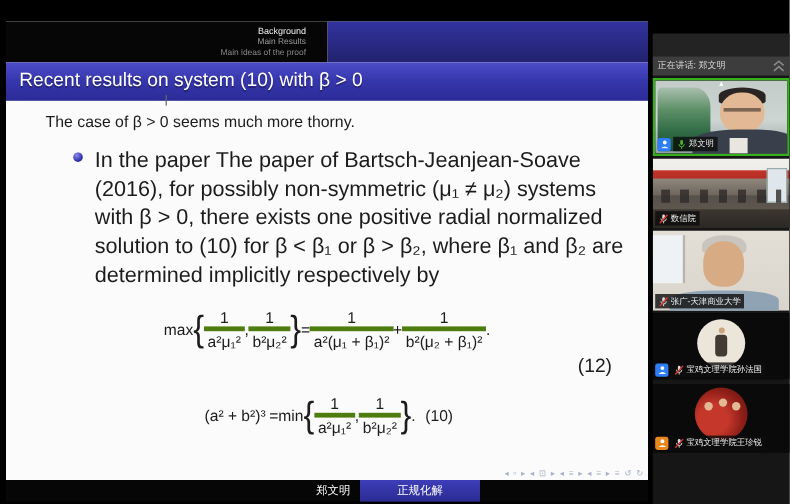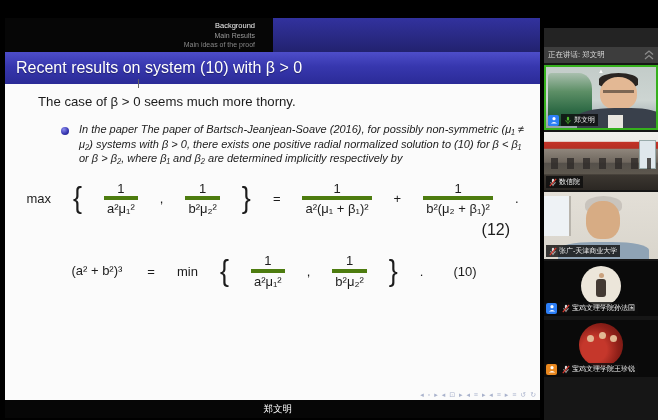--- a/index.html
+++ b/index.html
@@ -17,22 +17,22 @@
   .nav3{color:#888;font-size:7px;line-height:9px;}
   .s-header-right{flex:1;background:linear-gradient(180deg,#32329e,#22226f);}
   .s-frametitle{height:32px;flex:none;background:linear-gradient(180deg,#4d4dc9 0%,#3737ae 45%,#2b2b97 100%);
                 color:#fff;font-size:16px;display:flex;align-items:center;padding-left:11px;
                 text-shadow:0 1px 1px rgba(0,0,0,.35);}
   .s-body{flex:1;position:relative;color:#1c1c1c;}
   .intro{margin:10px 0 0 33px;font-size:13.2px;}
   .bullet-row{display:flex;margin:13px 0 0 56px;width:464px;}
   .dot{width:8px;height:8px;border-radius:50%;flex:none;margin:5px 10px 0 0;
        background:radial-gradient(circle at 35% 30%,#8c8cf0,#3434ae 60%,#1b1b7a);}
-  .bullet-text{font-size:11px;line-height:1.33;font-style:italic;}
-  .eq{display:flex;align-items:center;justify-content:center;font-size:13px;gap:22px;}
+  .bullet-text{font-size:18px;line-height:1.33;}
+  .eq{display:flex;align-items:center;justify-content:center;font-size:13px;gap:0;}
   .eq12{margin-top:15px;}
   .eq13{margin-top:14px;}
   .frac{display:inline-flex;flex-direction:column;align-items:center;line-height:1.2;}
   .frac .num{padding:0 3px;}
   .frac .den{border-top:4px solid #4d7c0f;padding:1px 3px 0;}
   .brace{font-size:27px;font-weight:300;line-height:1;transform:scaleY(1.12);color:#1c1c1c;}
   .eq-tag{text-align:right;padding-right:30px;font-size:16px;margin-top:4px;}
   .and{margin:6px 0 0 56px;font-size:13.2px;}
   .tag-inline{margin-left:8px;}
   .navsyms{position:absolute;right:3px;bottom:1px;font-size:7px;color:#a9b2cc;letter-spacing:1px;}
@@ -178,20 +178,21 @@
       <span>.</span>
       <span class="tag-inline">(10)</span>
     </div>
 
     <div class="navsyms">◂ ▫ ▸  ◂ ⊡ ▸  ◂ ≡ ▸  ◂ ≡ ▸  ≡  ↺ ↻</div>
   </div>
 </div>
 
 <div class="footline">
   <div class="fl-author">郑文明</div>
+  <div class="fl-title">正规化解</div>
   <div class="fl-rest"></div>
 </div>
 
 <div class="sidebar">
   <div class="sb-top"></div>
 
   <div class="speaking">
     <span class="lbl">正在讲话: 郑文明</span>
     <svg class="chevrons" width="10" height="10" viewBox="0 0 10 10">
       <polyline points="1,4.5 5,1 9,4.5" fill="none" stroke="#8a8a8a" stroke-width="1.3"></polyline>

